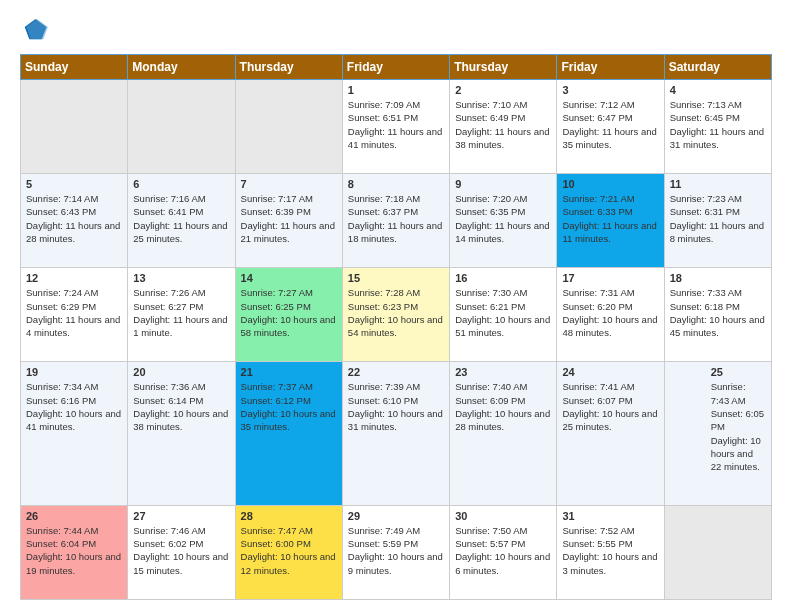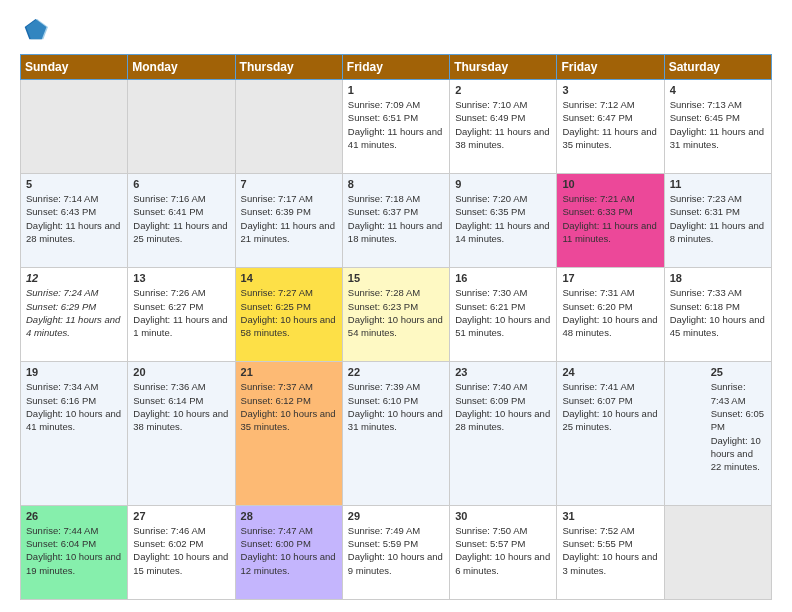--- a/index.html
+++ b/index.html
@@ -163,39 +163,39 @@
             <div class="day-info">Sunrise: 7:17 AM<br>Sunset: 6:39 PM<br>Daylight: 11 hours and 21 minutes.</div>
           </td>
           <td style="background: rgb(240, 245, 251);">
             <span class="day-number">8</span>
             <div class="day-info">Sunrise: 7:18 AM<br>Sunset: 6:37 PM<br>Daylight: 11 hours and 18 minutes.</div>
           </td>
           <td style="background: rgb(240, 245, 251);">
             <span class="day-number">9</span>
             <div class="day-info">Sunrise: 7:20 AM<br>Sunset: 6:35 PM<br>Daylight: 11 hours and 14 minutes.</div>
           </td>
-          <td style="background: #ec4899;">
+          <td style="background: #0ea5e9;">
             <span class="day-number">10</span>
             <div class="day-info">Sunrise: 7:21 AM<br>Sunset: 6:33 PM<br>Daylight: 11 hours and 11 minutes.</div>
           </td>
           <td style="background: rgb(240, 245, 251);">
             <span class="day-number">11</span>
             <div class="day-info">Sunrise: 7:23 AM<br>Sunset: 6:31 PM<br>Daylight: 11 hours and 8 minutes.</div>
           </td>
         </tr>
         <tr>
-          <td style="background: rgb(255, 255, 255); font-style: italic;">
+          <td style="background: rgb(255, 255, 255);">
             <span class="day-number">12</span>
             <div class="day-info">Sunrise: 7:24 AM<br>Sunset: 6:29 PM<br>Daylight: 11 hours and 4 minutes.</div>
           </td>
           <td style="background: rgb(255, 255, 255);">
             <span class="day-number">13</span>
             <div class="day-info">Sunrise: 7:26 AM<br>Sunset: 6:27 PM<br>Daylight: 11 hours and 1 minute.</div>
           </td>
-          <td style="background: #fde047;">
+          <td style="background: #86efac;">
             <span class="day-number">14</span>
             <div class="day-info">Sunrise: 7:27 AM<br>Sunset: 6:25 PM<br>Daylight: 10 hours and 58 minutes.</div>
           </td>
           <td style="background: #fef9c3;">
             <span class="day-number">15</span>
             <div class="day-info">Sunrise: 7:28 AM<br>Sunset: 6:23 PM<br>Daylight: 10 hours and 54 minutes.</div>
           </td>
           <td style="background: rgb(255, 255, 255);">
             <span class="day-number">16</span>
             <div class="day-info">Sunrise: 7:30 AM<br>Sunset: 6:21 PM<br>Daylight: 10 hours and 51 minutes.</div>
@@ -211,21 +211,21 @@
         </tr>
         <tr>
           <td style="background: rgb(240, 245, 251);">
             <span class="day-number">19</span>
             <div class="day-info">Sunrise: 7:34 AM<br>Sunset: 6:16 PM<br>Daylight: 10 hours and 41 minutes.</div>
           </td>
           <td style="background: rgb(240, 245, 251);">
             <span class="day-number">20</span>
             <div class="day-info">Sunrise: 7:36 AM<br>Sunset: 6:14 PM<br>Daylight: 10 hours and 38 minutes.</div>
           </td>
-          <td style="background: #fdba74;">
+          <td style="background: #0ea5e9;">
             <span class="day-number">21</span>
             <div class="day-info">Sunrise: 7:37 AM<br>Sunset: 6:12 PM<br>Daylight: 10 hours and 35 minutes.</div>
           </td>
           <td style="background: rgb(240, 245, 251); margin-top: 29px;">
             <span class="day-number">22</span>
             <div class="day-info">Sunrise: 7:39 AM<br>Sunset: 6:10 PM<br>Daylight: 10 hours and 31 minutes.</div>
           </td>
           <td style="background: rgb(240, 245, 251);">
             <span class="day-number">23</span>
             <div class="day-info">Sunrise: 7:40 AM<br>Sunset: 6:09 PM<br>Daylight: 10 hours and 28 minutes.</div>
@@ -233,29 +233,29 @@
           <td style="background: rgb(240, 245, 251);">
             <span class="day-number">24</span>
             <div class="day-info">Sunrise: 7:41 AM<br>Sunset: 6:07 PM<br>Daylight: 10 hours and 25 minutes.</div>
           </td>
           <td style="background: rgb(240, 245, 251); padding-left: 46px;">
             <span class="day-number">25</span>
             <div class="day-info">Sunrise: 7:43 AM<br>Sunset: 6:05 PM<br>Daylight: 10 hours and 22 minutes.</div>
           </td>
         </tr>
         <tr>
-          <td style="background: #86efac;">
+          <td style="background: #fca5a5;">
             <span class="day-number">26</span>
             <div class="day-info">Sunrise: 7:44 AM<br>Sunset: 6:04 PM<br>Daylight: 10 hours and 19 minutes.</div>
           </td>
           <td style="background: rgb(255, 255, 255);">
             <span class="day-number">27</span>
             <div class="day-info">Sunrise: 7:46 AM<br>Sunset: 6:02 PM<br>Daylight: 10 hours and 15 minutes.</div>
           </td>
-          <td style="background: #c4b5fd;">
+          <td style="background: #fde047;">
             <span class="day-number">28</span>
             <div class="day-info">Sunrise: 7:47 AM<br>Sunset: 6:00 PM<br>Daylight: 10 hours and 12 minutes.</div>
           </td>
           <td style="background: rgb(255, 255, 255);">
             <span class="day-number">29</span>
             <div class="day-info">Sunrise: 7:49 AM<br>Sunset: 5:59 PM<br>Daylight: 10 hours and 9 minutes.</div>
           </td>
           <td style="background: rgb(255, 255, 255);">
             <span class="day-number">30</span>
             <div class="day-info">Sunrise: 7:50 AM<br>Sunset: 5:57 PM<br>Daylight: 10 hours and 6 minutes.</div>

